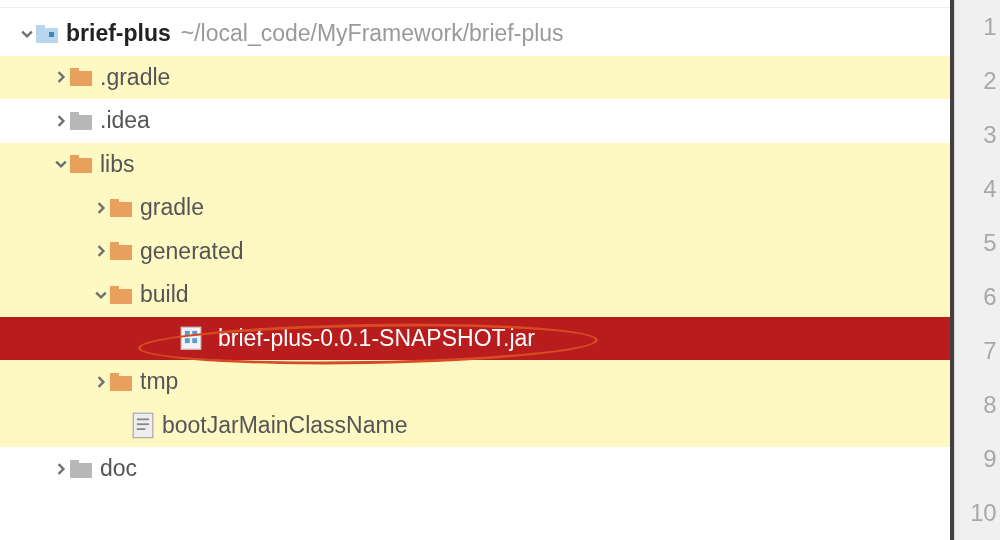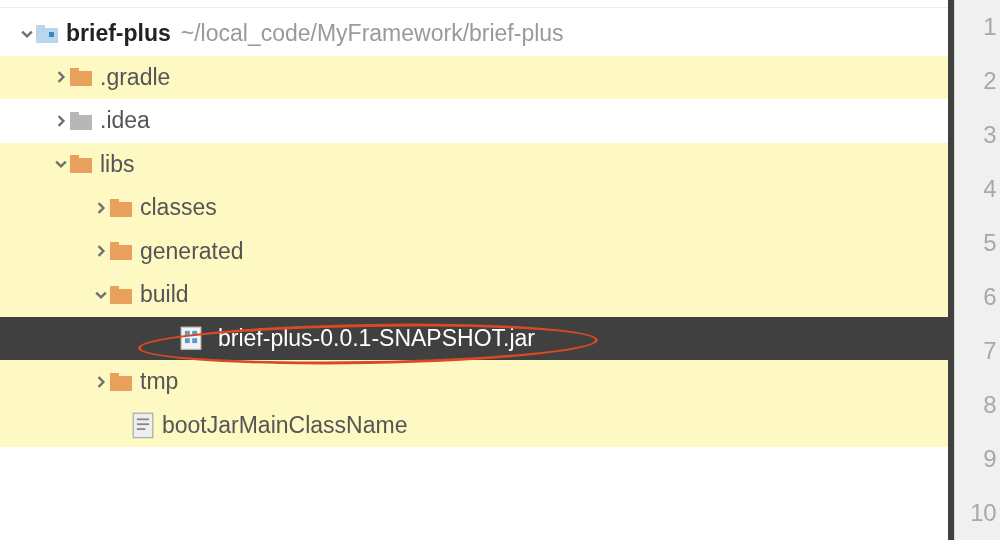--- a/index.html
+++ b/index.html
@@ -1,25 +1,25 @@
 <!DOCTYPE html>
 <html><head>
 <meta charset="utf-8">
 <style>
   * { box-sizing: border-box; margin: 0; padding: 0; }
   html, body { width: 1000px; height: 540px; overflow: hidden; font-family: -apple-system, "Segoe UI", sans-serif; font-size: 23px; background: #fff; }
   .root { display: flex; width: 100%; height: 100%; }
-  .tree-pane { flex: 1; position: relative; border-right: 6px solid #404040; }
+  .tree-pane { flex: 1; position: relative; border-right: 4px solid #404040; }
   .gutter { width: 46px; background: #f0f0f0; color: #a8a8a8; display: flex; flex-direction: column; border-left: 1px solid #d8d8d8; }
   .gutter .ln { height: 54px; display: flex; align-items: center; justify-content: flex-end; padding-right: 4px; font-weight: 400; font-size: 24px; letter-spacing: -0.5px;}
   .tree { padding-top: 4px; }
   .top-gap { height: 8px; background: #fff; border-bottom: 1px solid #eee;}
   .row { height: 43.5px; display: flex; align-items: center; white-space: nowrap; cursor: default; }
   .row.yellow { background: #fef9c3; }
-  .row.selected { background: #404040; color: #fff; gap: 8px; }
+  .row.selected { background: #b91c1c; color: #fff; gap: 8px; }
   .chev { width: 18px; display: inline-flex; justify-content: center; align-items: center; color: #707070; font-size: 16px; }
   .chev svg { width: 12px; height: 12px; }
   .spacer { display: inline-block; }
   .icon { width: 22px; height: 20px; display: inline-flex; align-items: center; justify-content: center; margin-right: 8px; flex-shrink: 0; }
   .label { color: #555; }
   .label.bold { font-weight: 700; color: #222; }
   .label.path { color: #9a9a9a; margin-left: 10px; font-weight: 400; }
   .row.selected .label { color: #fff; }
   
   .anno { position: absolute; border: 3.5px solid #d84a23; border-radius: 50%; pointer-events: none; }
@@ -109,21 +109,21 @@
             <svg viewBox="0 0 10 10">
               <path d="M3 1 L7 5 L3 9" fill="none" stroke="currentColor" stroke-width="2"></path>
             </svg>
           </span>
         <span class="icon">
             <svg viewBox="0 0 22 18">
               <rect x="0" y="3" width="22" height="15" fill="#e8a05c"></rect>
               <rect x="0" y="0" width="9" height="5" fill="#e8a05c"></rect>
             </svg>
           </span>
-        <span class="label">classes</span>
+        <span class="label">gradle</span>
       </div>
 
       <div class="row yellow">
         <span class="spacer ind2"></span>
         <span class="chev">
             <svg viewBox="0 0 10 10">
               <path d="M3 1 L7 5 L3 9" fill="none" stroke="currentColor" stroke-width="2"></path>
             </svg>
           </span>
         <span class="icon">
@@ -188,20 +188,35 @@
             <svg viewBox="0 0 18 22">
               <rect x="1" y="1" width="16" height="20" fill="#eeeeee" stroke="#aaaaaa"></rect>
               <line x1="4" y1="6" x2="14" y2="6" stroke="#888" stroke-width="1.5"></line>
               <line x1="4" y1="10" x2="14" y2="10" stroke="#888" stroke-width="1.5"></line>
               <line x1="4" y1="14" x2="11" y2="14" stroke="#888" stroke-width="1.5"></line>
             </svg>
           </span>
         <span class="label">bootJarMainClassName</span>
       </div>
 
+      <div class="row">
+        <span class="spacer ind1"></span>
+        <span class="chev">
+            <svg viewBox="0 0 10 10">
+              <path d="M3 1 L7 5 L3 9" fill="none" stroke="currentColor" stroke-width="2"></path>
+            </svg>
+          </span>
+        <span class="icon">
+            <svg viewBox="0 0 22 18">
+              <rect x="0" y="3" width="22" height="15" fill="#b7b7b7"></rect>
+              <rect x="0" y="0" width="9" height="5" fill="#b7b7b7"></rect>
+            </svg>
+          </span>
+        <span class="label">doc</span>
+      </div>
 
     </div>
     <div class="anno" style="left:138px; top:324px; width:460px; height:40px; transform: rotate(-1deg);"></div>
   </div>
 
   <div class="gutter">
     <div class="ln">1</div>
     <div class="ln">2</div>
     <div class="ln">3</div>
     <div class="ln">4</div>

